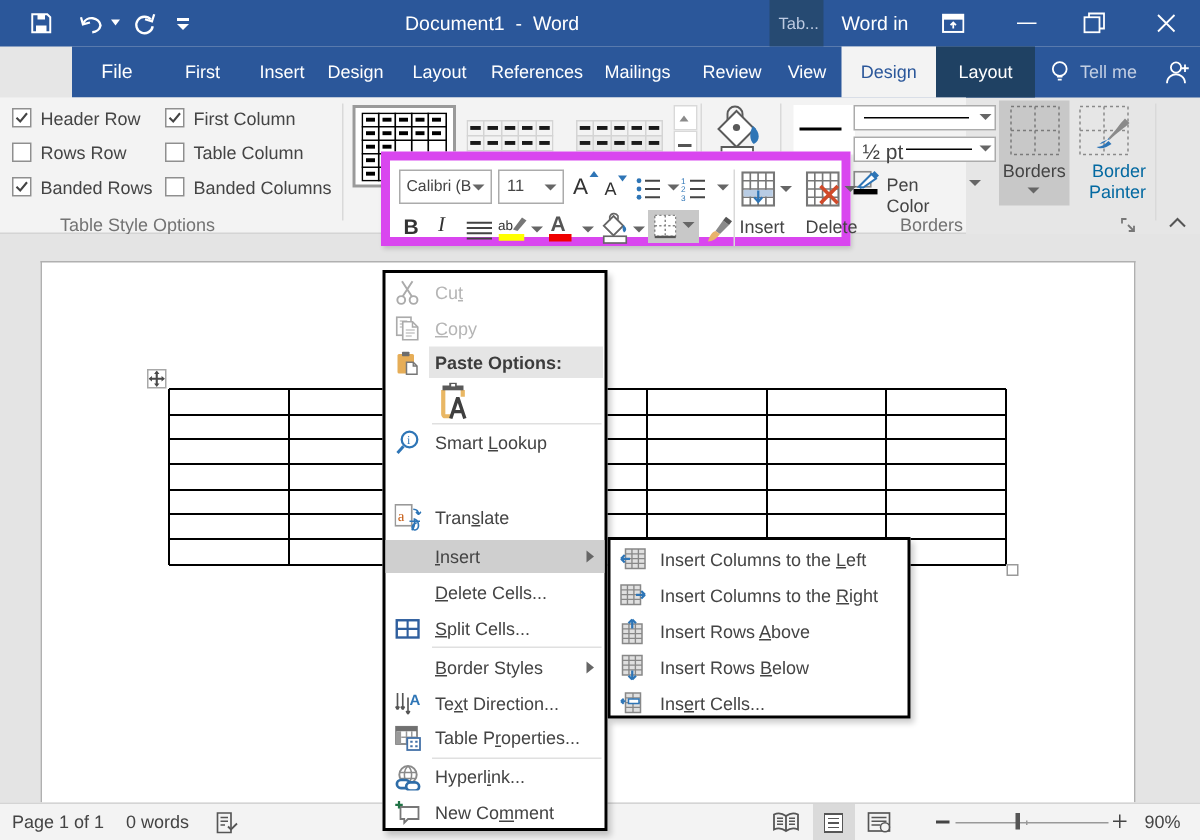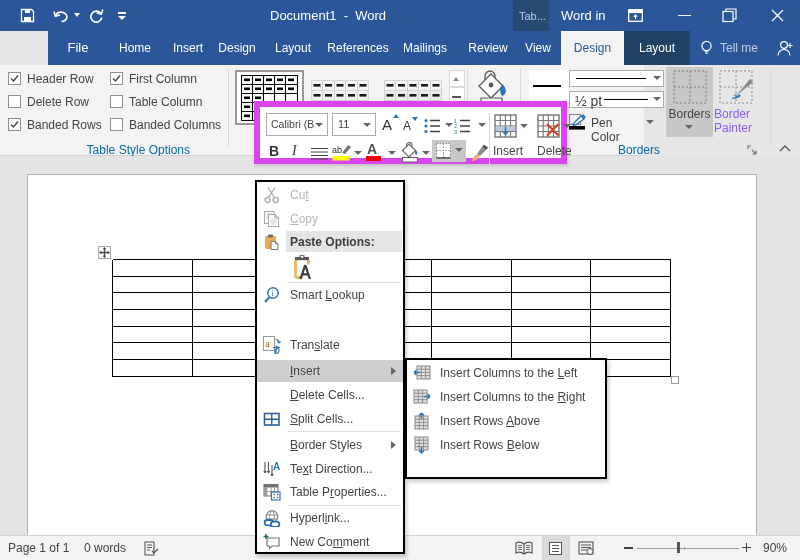--- a/index.html
+++ b/index.html
@@ -5,21 +5,21 @@
 * { margin:0; padding:0; box-sizing:border-box; }
 html,body { width:800px; height:560px; overflow:hidden; }
 body { font-family:"Liberation Sans", sans-serif; position:relative; background:#e6e6e6; }
 .abs { position:absolute; }
 
 #titlebar { left:0; top:0; width:800px; height:31px; background:#2b579a; color:#fff; }
 #tabrow { left:0; top:31px; width:800px; height:34px; background:#2b579a;margin-left:48px; }
 .tab { position:absolute; top:0; height:34px; line-height:34px; color:#fff; font-size:12px; text-align:center; }
 #ribbon { left:0; top:65px; width:644px; height:91px; background:#f3f3f3; border-bottom:1px solid #d4d4d4; }
 .vsep { position:absolute; width:1px; background:#d9d9d9; top:4px; bottom:8px; }
-.grouplabel { position:absolute; font-size:11px; color:#0369a1; text-align:right; }
+.grouplabel { position:absolute; font-size:11px; color:#737373; text-align:left; }
 
 .cb { position:absolute; width:13px; height:13px; background:#fff; border:1px solid #8f8f8f; }
 .cblabel { position:absolute; font-size:12px; color:#444; }
 
 #docarea { left:0; top:156px; width:800px; height:379px; background:#e4e4e4; }
 #page { position:absolute; left:27px; top:18px; width:730px; height:361px; background:#fff; border:1px solid #b0b0b0; border-bottom:none; }
 
 .menu { position:absolute; background:#fff; border:2px solid #000000; box-shadow:2px 3px 4px rgba(0,0,0,0.2); }
 .mi { position:absolute; left:0; width:100%; font-size:12px; color:#444; }
 .mi .txt { position:absolute; left:33px; top:50%; transform:translateY(-50%); white-space:nowrap; }
@@ -77,21 +77,21 @@
     <path d="M4 3.5 V1 H14 V11 H11" fill="none" stroke="#fff" stroke-width="1.2"></path>
   </svg>
 
   <svg class="abs" style="left:770px;top:8px" width="15" height="15" viewBox="0 0 15 15">
     <path d="M2 2 L13 13 M13 2 L2 13" stroke="#fff" stroke-width="1.2"></path>
   </svg>
 </div>
 
 <div class="abs" id="tabrow">
   <div class="tab" style="left:15px;width:30px;font-size:13px">File</div>
-  <div class="tab" style="left:68px;width:38px">Home</div>
+  <div class="tab" style="left:68px;width:38px">First</div>
   <div class="tab" style="left:122px;width:36px">Insert</div>
   <div class="tab" style="left:166px;width:46px">Design</div>
   <div class="tab" style="left:224px;width:42px">Layout</div>
   <div class="tab" style="left:278px;width:64px">References</div>
   <div class="tab" style="left:352px;width:50px">Mailings</div>
   <div class="tab" style="left:418px;width:44px">Review</div>
   <div class="tab" style="left:474px;width:32px">View</div>
   <div class="tab" style="left:513px;width:63px;background:#f3f3f3;color:#2b579a;">Design</div>
   <div class="tab" style="left:576px;width:66px;background:#1f4163;color:#fff;">Layout</div>
 
@@ -113,21 +113,21 @@
 </div>
 
 <div class="abs" id="ribbon">
 
   <div class="cb" style="left:8px;top:7px"></div>
   <svg class="abs" style="left:9px;top:8px" width="11" height="11" viewBox="0 0 11 11">
       <path d="M2 5.5 L4.5 8 L9 2.5" fill="none" stroke="#444" stroke-width="1.4"></path>
     </svg>
   <div class="cblabel" style="left:27px;top:7px">Header Row</div>
   <div class="cb" style="left:8px;top:30px"></div>
-  <div class="cblabel" style="left:27px;top:30px">Delete Row</div>
+  <div class="cblabel" style="left:27px;top:30px">Rows Row</div>
   <div class="cb" style="left:8px;top:53px"></div>
   <svg class="abs" style="left:9px;top:54px" width="11" height="11" viewBox="0 0 11 11">
       <path d="M2 5.5 L4.5 8 L9 2.5" fill="none" stroke="#444" stroke-width="1.4"></path>
     </svg>
   <div class="cblabel" style="left:27px;top:53px">Banded Rows</div>
   <div class="cb" style="left:110px;top:7px"></div>
   <svg class="abs" style="left:111px;top:8px" width="11" height="11" viewBox="0 0 11 11">
       <path d="M2 5.5 L4.5 8 L9 2.5" fill="none" stroke="#444" stroke-width="1.4"></path>
     </svg>
   <div class="cblabel" style="left:129px;top:7px">First Column</div>
@@ -258,21 +258,21 @@
 
   <svg class="abs" style="left:719px;top:5px" width="36" height="36" viewBox="0 0 36 36">
     <g stroke="#8a8a8a" stroke-width="1" stroke-dasharray="2 2" fill="none">
       <rect x="1" y="1" width="32" height="32"></rect>
       <path d="M17 1 V33 M1 17 H33"></path>
     </g>
     <path d="M20 22 C24 18 28 12 31 9 L34 12 C31 15 25 19 21 23 Z" fill="#8a8a8a"></path>
     <path d="M14 26 C16 24 19 23 21 23 L20 22 C19 24 16 26 14 26" fill="#2e75b6"></path>
     <path d="M12 28 C15 28 18 26 20 24 L22 26 C19 28 15 30 12 28" fill="#2e75b6"></path>
   </svg>
-  <div class="abs" style="left:714px;top:42px;width:50px;text-align:left;font-size:12px;color:#8b5cf6">Border<br>Painter</div>
+  <div class="abs" style="left:714px;top:42px;width:50px;text-align:right;font-size:12px;color:#0369a1">Border<br>Painter</div>
   <div class="grouplabel" style="left:600px;top:78px;width:60px;font-size:12px">Borders</div>
 
   <svg class="abs" style="left:747px;top:80px" width="10" height="10" viewBox="0 0 10 10">
     <path d="M1 4 V1 H4 M5 5 L9 9 M9 5.5 V9 H5.5" fill="none" stroke="#777" stroke-width="1.2"></path>
   </svg>
   <div class="vsep" style="left:770px"></div>
 
   <svg class="abs" style="left:778px;top:79px" width="14" height="9" viewBox="0 0 14 9">
     <path d="M2 7 L7 2 L12 7" fill="none" stroke="#555" stroke-width="1.4"></path>
   </svg>
@@ -581,13 +581,22 @@
     <span class="txt" style="left:33px">Insert Columns to the <u>R</u>ight</span>
   </div>
   <div class="mi" style="top:73px;height:24px">
     <svg class="icon" viewBox="0 0 18 18">
       <rect x="2" y="1" width="13" height="13" fill="#e0e0e0" stroke="#888" stroke-width="1"></rect>
       <path d="M2 4.2 H15 M2 7.4 H15 M2 10.6 H15 M6.3 1 V14 M10.6 1 V14" stroke="#888" stroke-width="0.9"></path>
       <path d="M8.5 11 V17 M8.5 17 L6 14.5 M8.5 17 L11 14.5" stroke="#2e75b6" stroke-width="1.5" fill="none"></path>
     </svg>
     <span class="txt" style="left:33px">Insert Rows <u>B</u>elow</span>
   </div>
+  <div class="mi" style="top:97px;height:24px">
+    <svg class="icon" viewBox="0 0 18 18">
+      <rect x="4" y="2" width="10" height="13" fill="#e0e0e0" stroke="#888" stroke-width="1"></rect>
+      <path d="M4 5.2 H14 M4 8.4 H14 M4 11.6 H14 M9 2 V15" stroke="#888" stroke-width="0.9"></path>
+      <rect x="6" y="6" width="7" height="3" fill="#fff" stroke="#2e75b6" stroke-width="1"></rect>
+      <path d="M4 7.5 H1 M1 7.5 L2.8 5.8 M1 7.5 L2.8 9.2" stroke="#2e75b6" stroke-width="1.3" fill="none"></path>
+    </svg>
+    <span class="txt" style="left:33px">Ins<u>e</u>rt Cells...</span>
+  </div>
 </div>
 
 </body></html>

